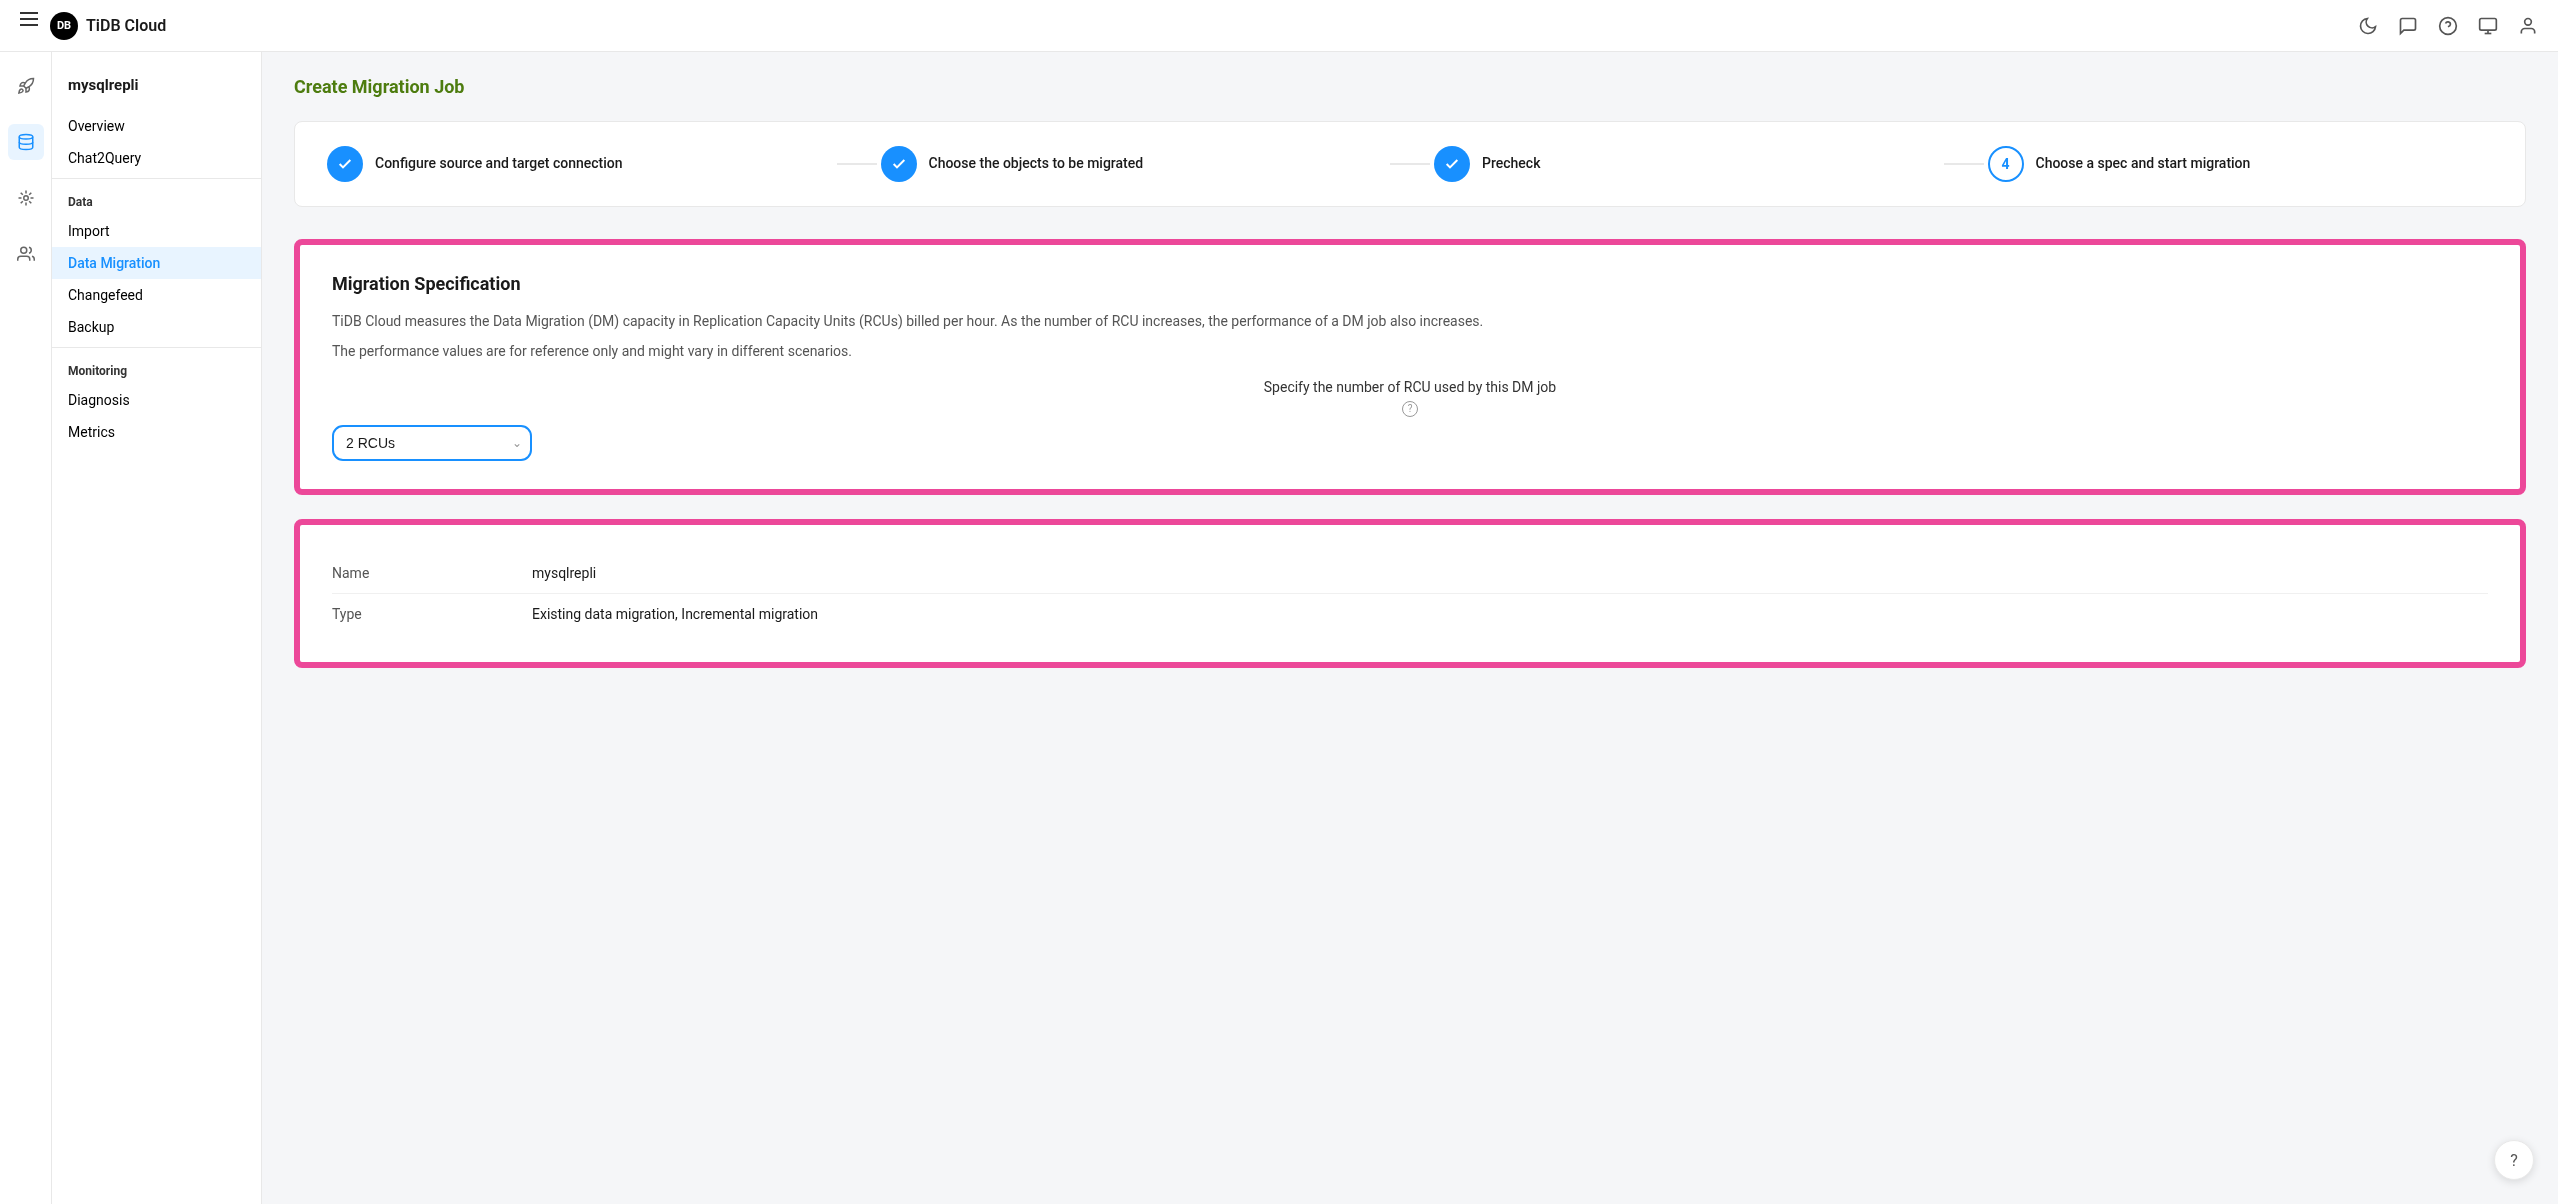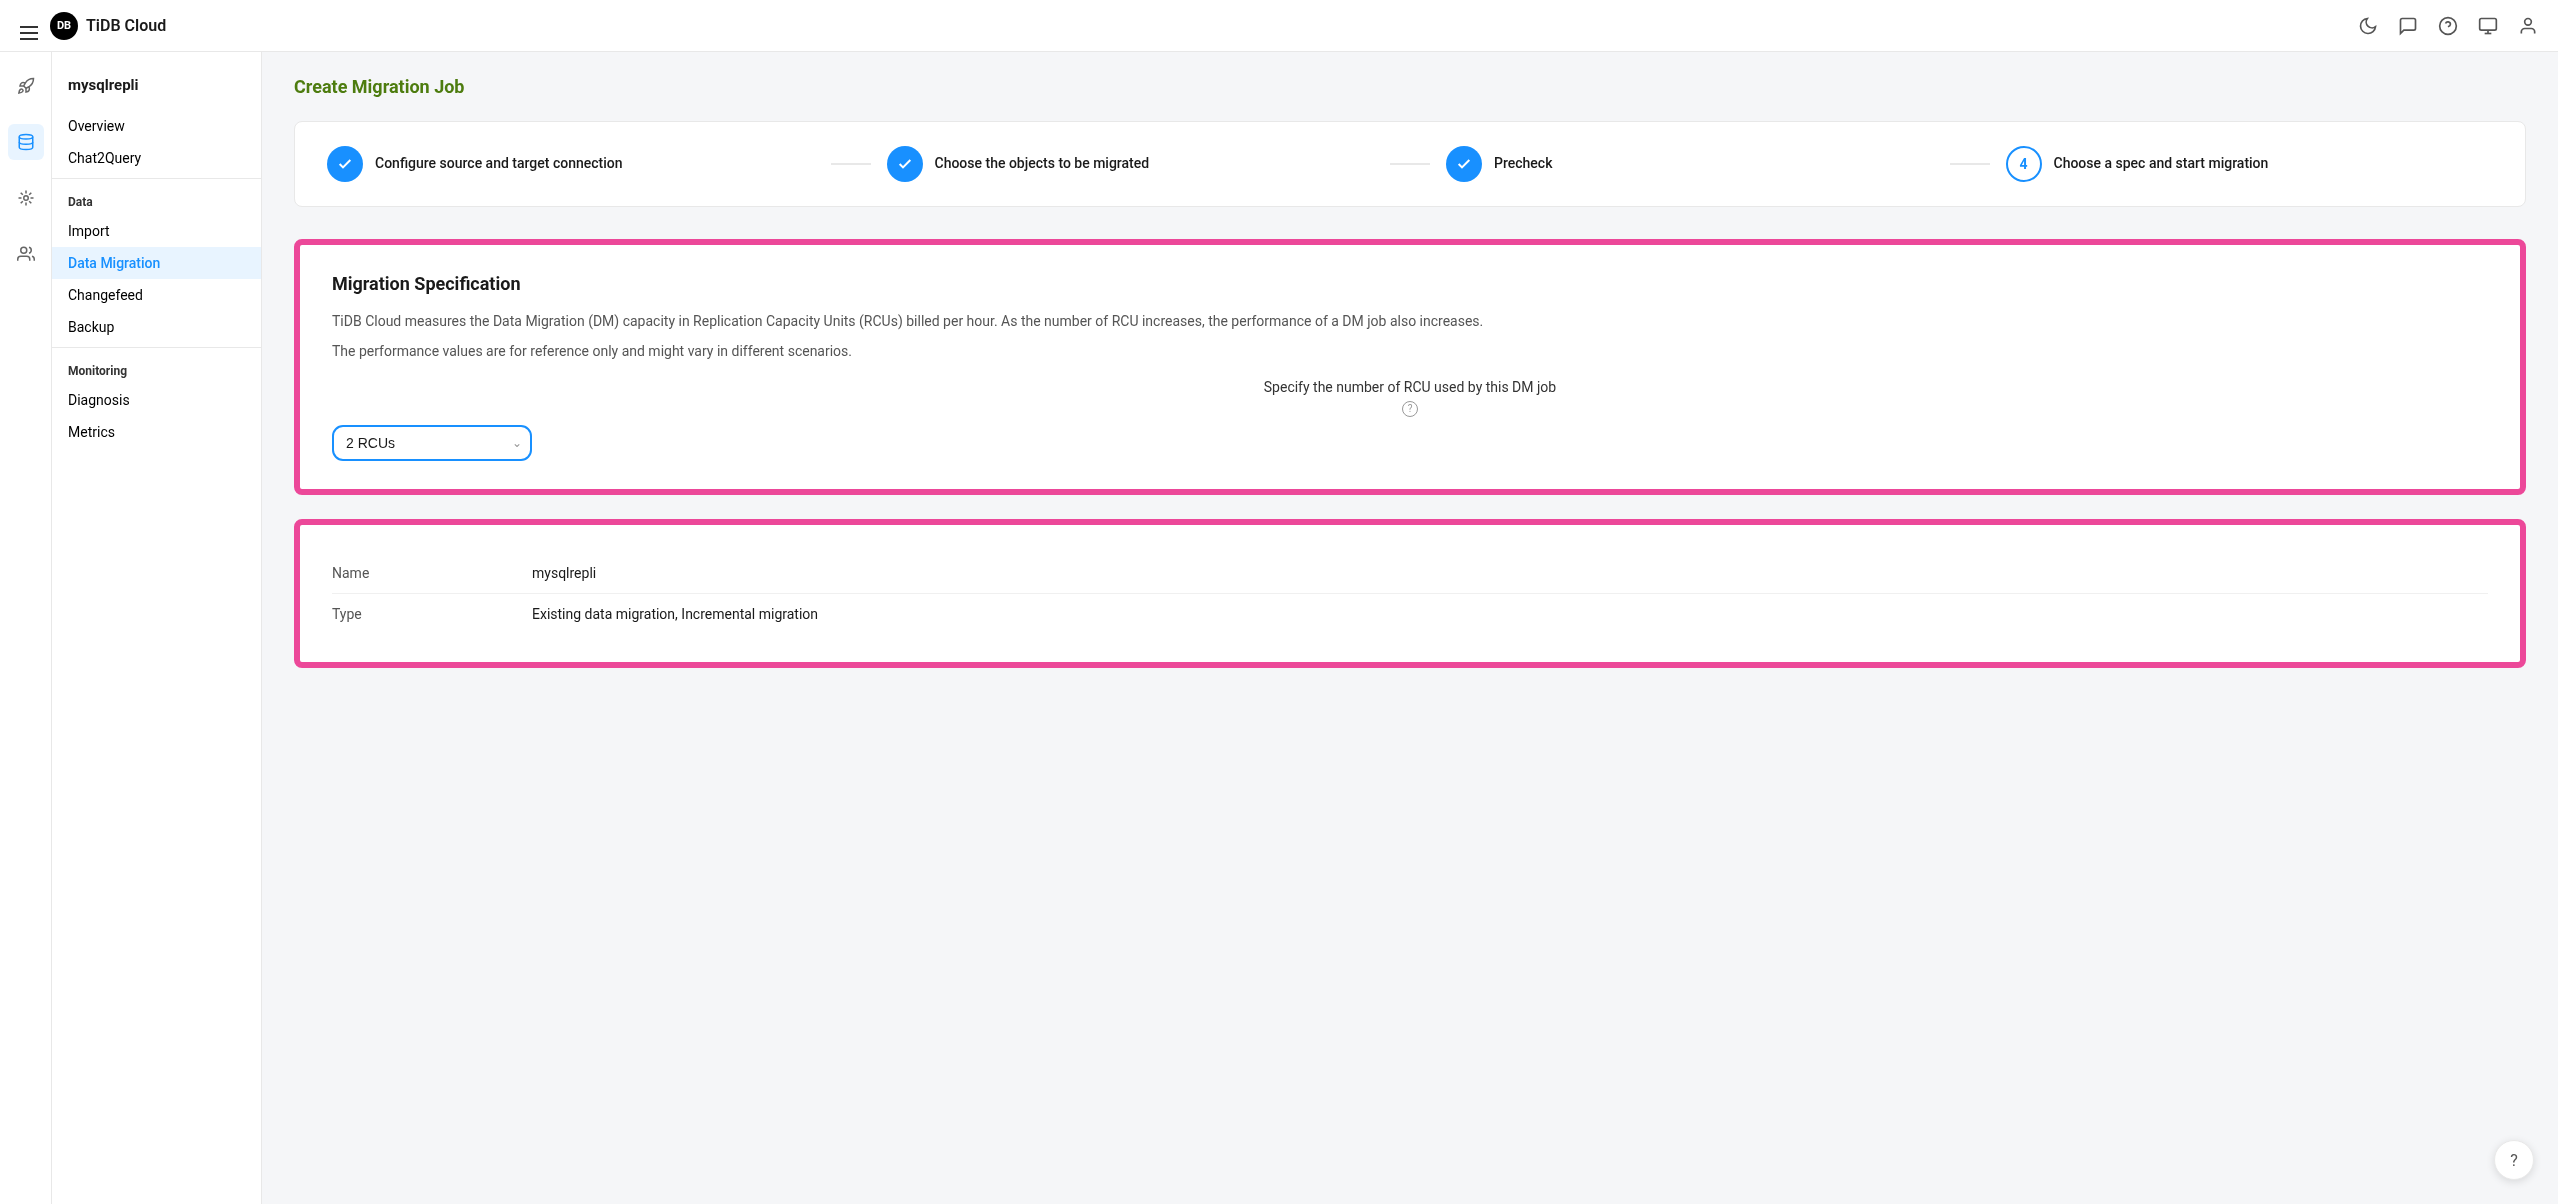--- a/index.html
+++ b/index.html
@@ -4,21 +4,21 @@
   <style>
     * { box-sizing: border-box; margin: 0; padding: 0; }
     body { font-family: -apple-system, BlinkMacSystemFont, 'Segoe UI', Roboto, sans-serif; background: #f5f6f8; color: #1a1a1a; font-size: 14px; }
 
     
     .top-nav {
       display: flex; align-items: center; justify-content: space-between;
       background: #fff; border-bottom: 1px solid #e8e8e8;
       padding: 0 20px; height: 52px; position: fixed; top: 0; left: 0; right: 0; z-index: 100;
     }
-    .top-nav-left { display: flex; align-items: flex-end; gap: 12px; }
+    .top-nav-left { display: flex; align-items: flex-start; gap: 12px; }
     .hamburger { cursor: pointer; display: flex; flex-direction: column; gap: 4px; }
     .hamburger span { display: block; width: 18px; height: 2px; background: #333; }
     .logo { display: flex; align-items: center; gap: 8px; font-size: 16px; font-weight: 600; }
     .logo-icon { width: 28px; height: 28px; background: #000; border-radius: 50%; display: flex; align-items: center; justify-content: center; color: #fff; font-size: 11px; font-weight: 700; }
     .top-nav-right { display: flex; align-items: center; gap: 20px; color: #555; }
     .top-nav-right svg { cursor: pointer; }
 
     
     .app-layout { display: flex; margin-top: 52px; height: calc(100vh - 52px); }
 
@@ -49,21 +49,21 @@
 
     
     .main-content { flex: 1; overflow-y: auto; padding: 24px 32px; background: #f5f6f8; }
 
     
     .page-header { margin-bottom: 24px; }
     .page-title { font-size: 18px; font-weight: 700; color: #4d7c0f; }
 
     
     .stepper {
-      display: flex; align-items: center; gap: 16px; margin-bottom: 32px;
+      display: flex; align-items: center; gap: 4px; margin-bottom: 32px;
       background: #fff; border-radius: 8px; padding: 24px 32px;
       border: 1px solid #e8e8e8;
     }
     .step { display: flex; align-items: center; gap: 12px; flex: 1; }
     .step-connector { width: 40px; height: 2px; background: #e8e8e8; flex-shrink: 0; }
     .step-icon-done {
       width: 36px; height: 36px; border-radius: 50%; background: #1890ff;
       display: flex; align-items: center; justify-content: center; flex-shrink: 0;
       color: #fff; font-size: 16px;
     }

